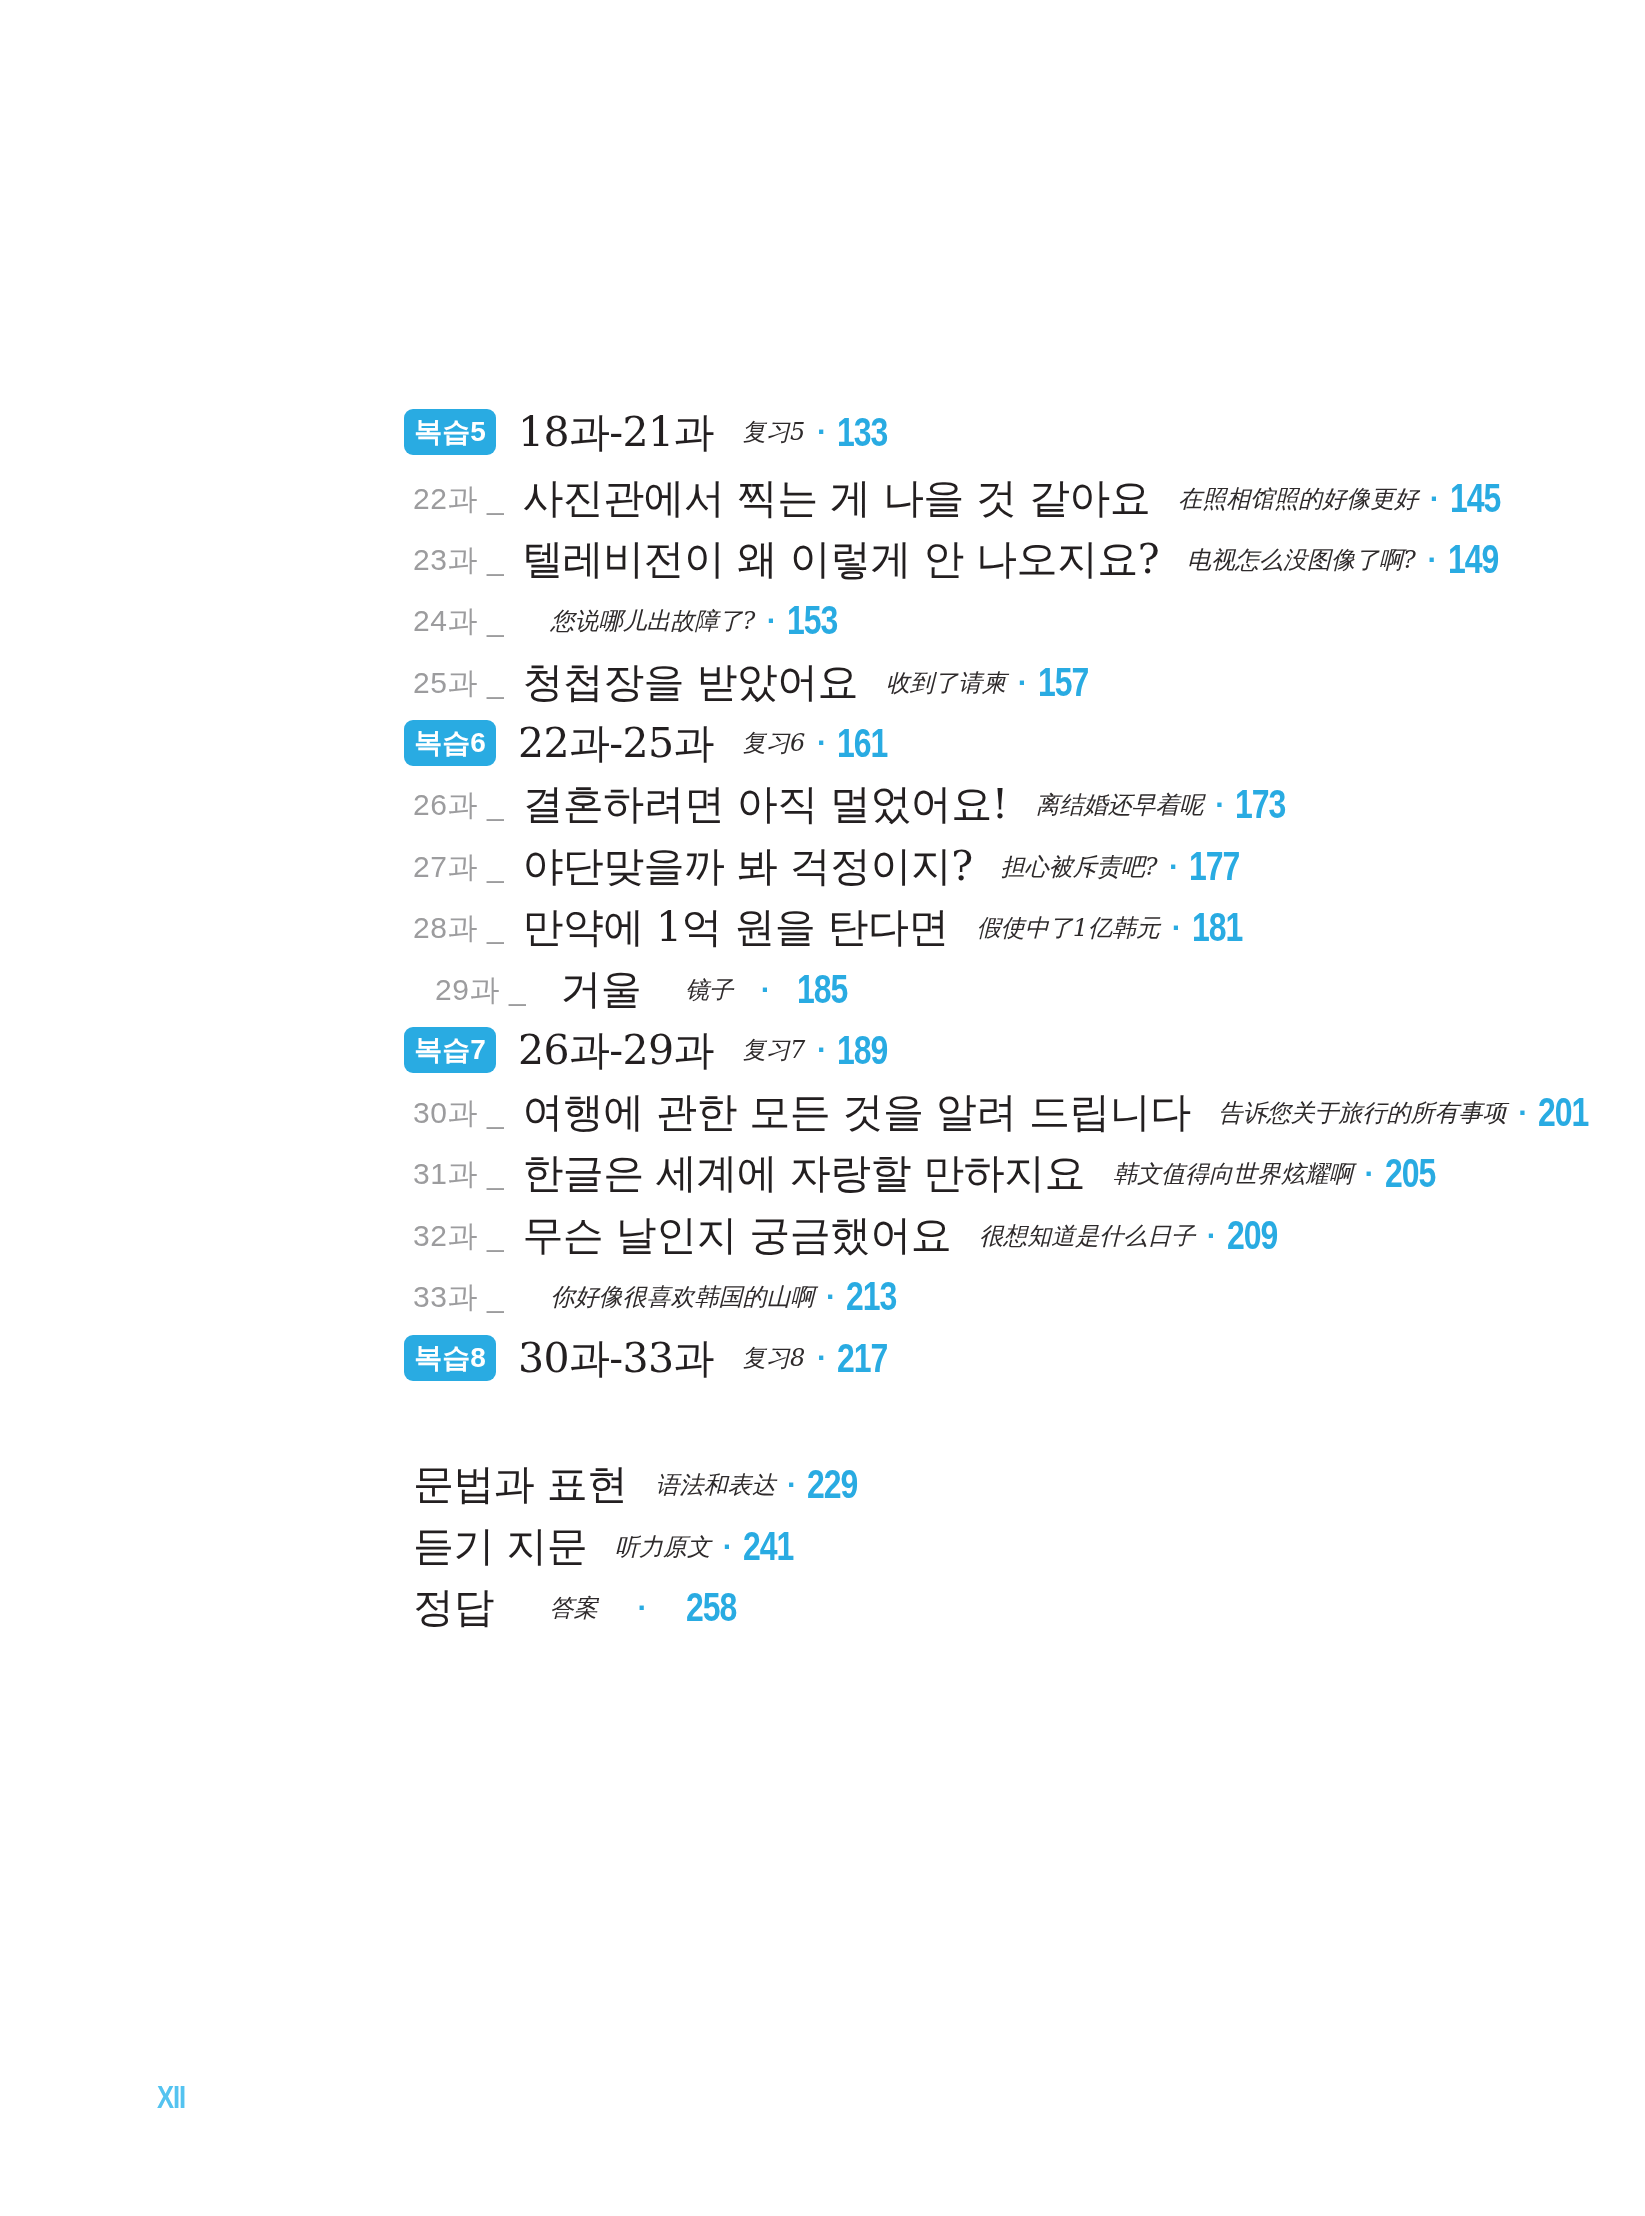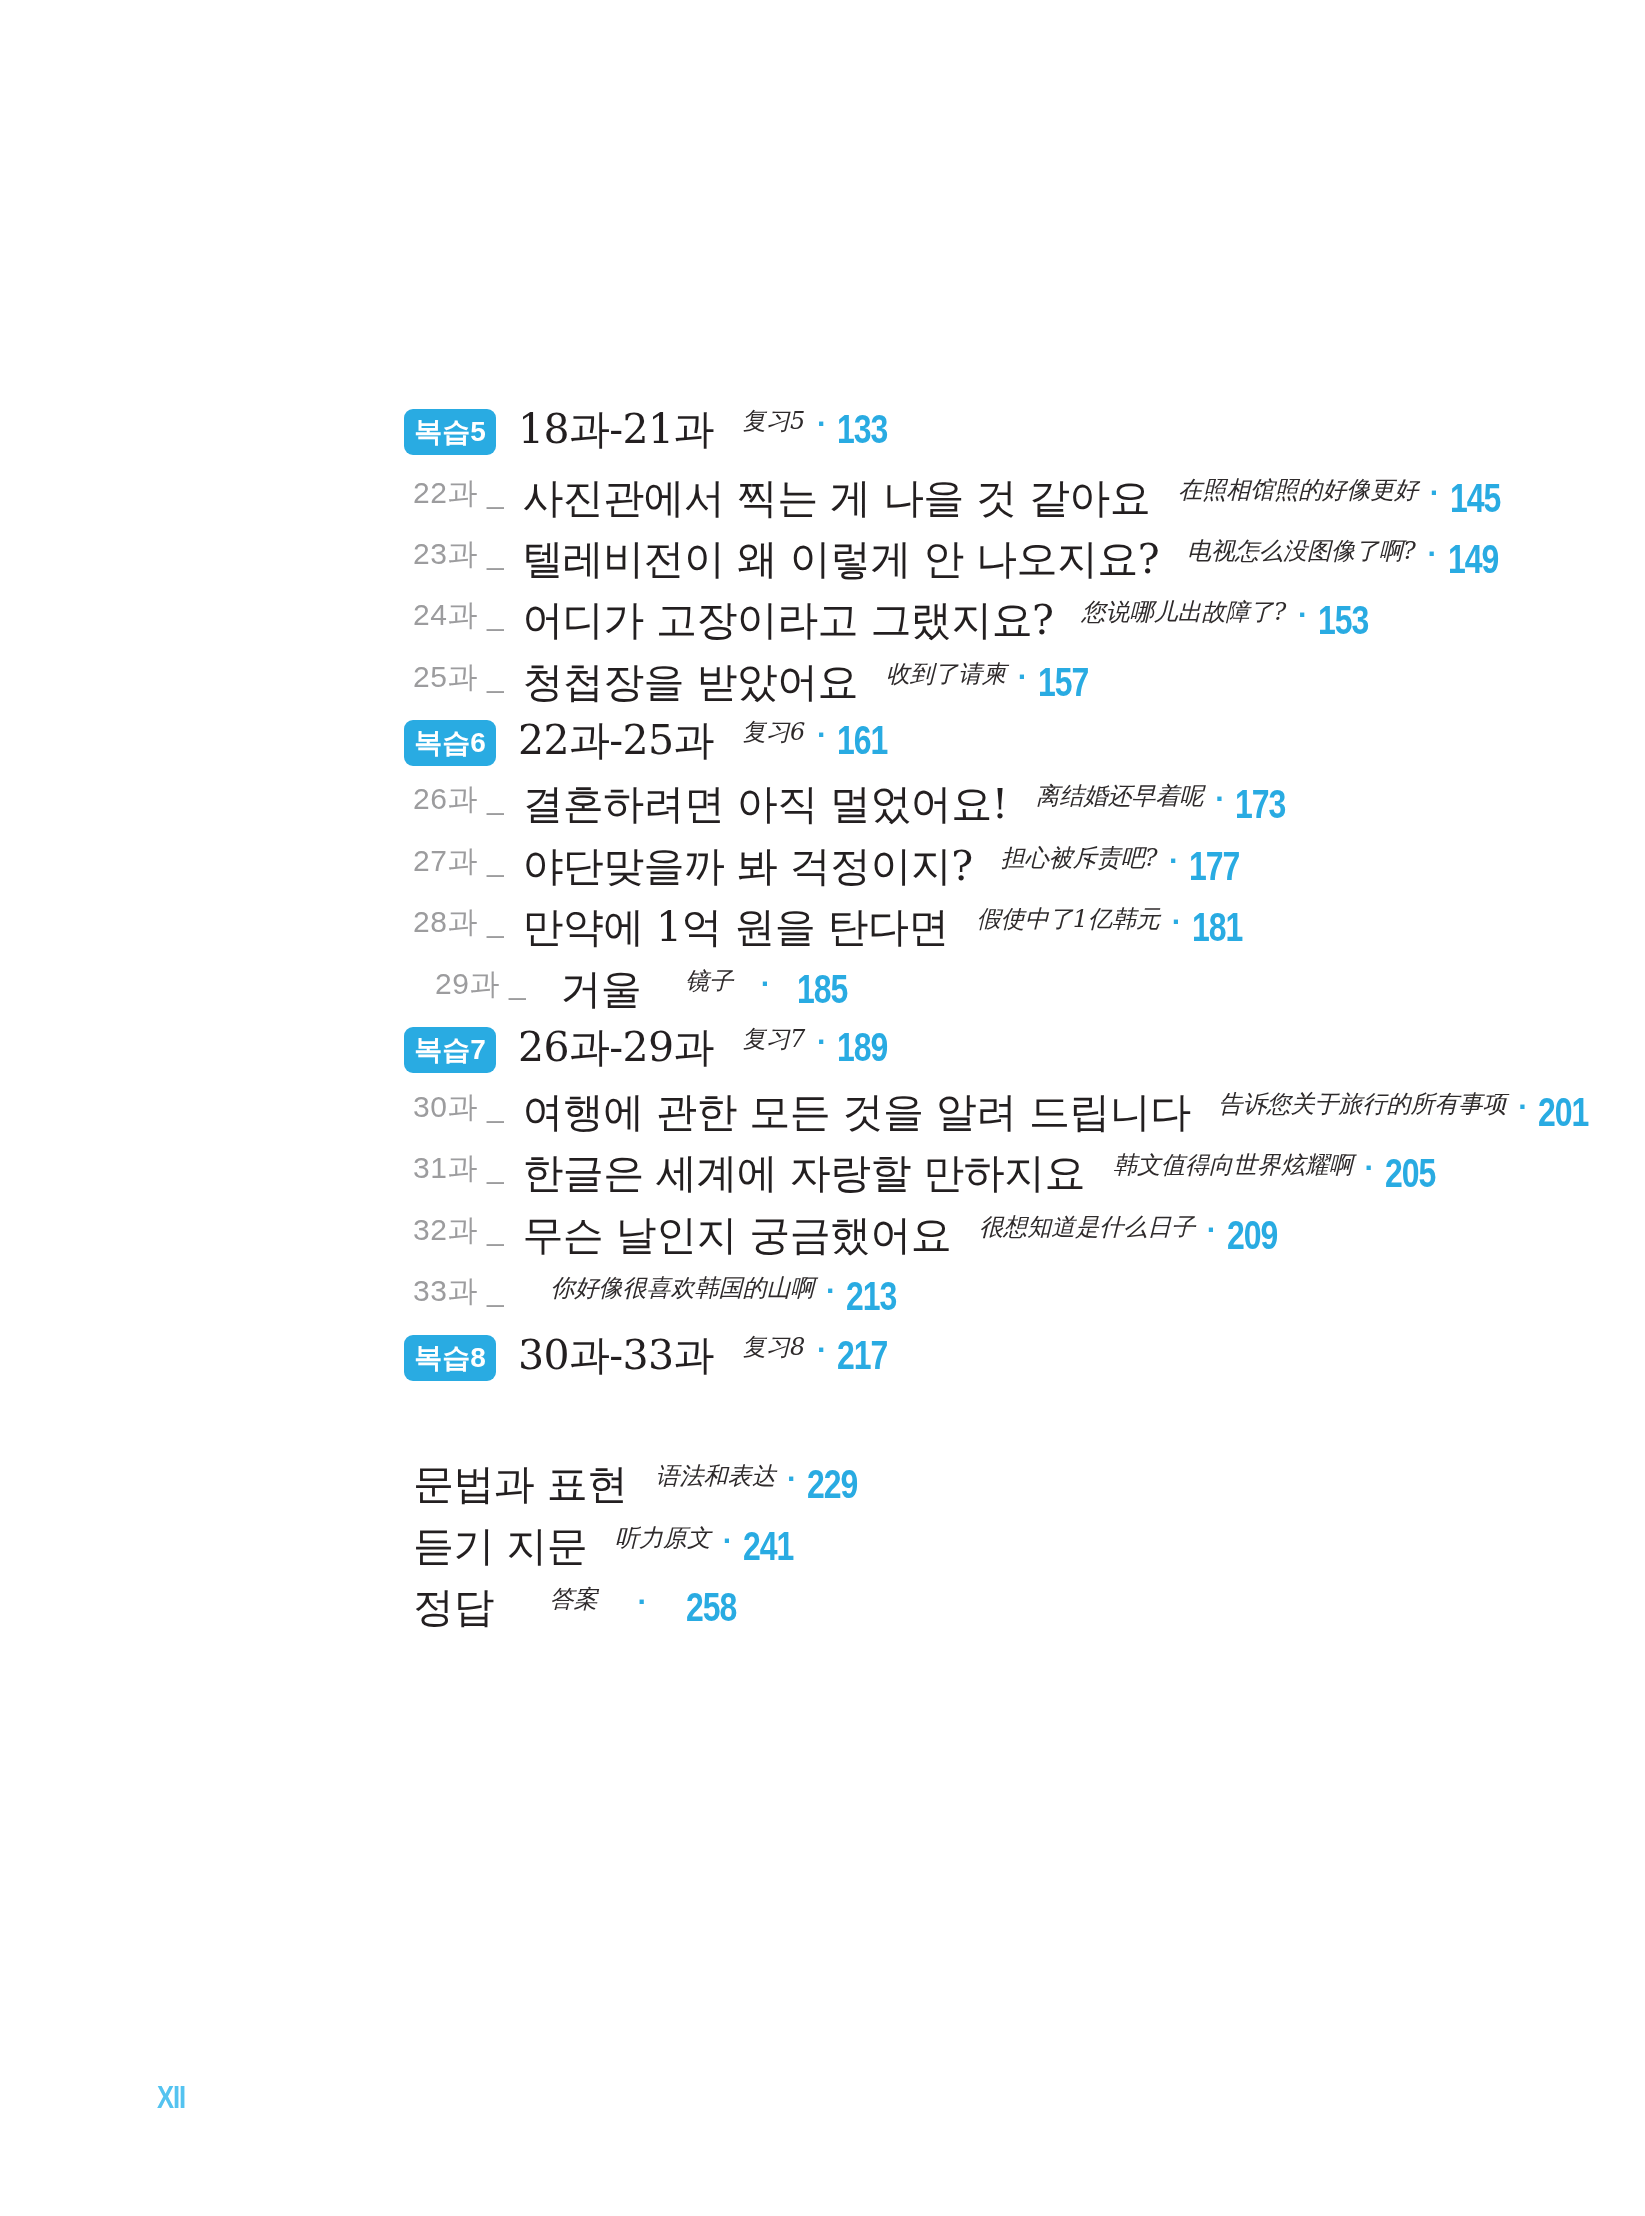--- a/index.html
+++ b/index.html
@@ -2,21 +2,21 @@
 <html style="--accent: #29abe2; --folio: #54c3f0; --lesson-gray: #9c9c9e; --text: #231f20;font-size:10.3px"><head>
 <meta charset="utf-8">
 <style>
   html,body{margin:0;padding:0;background:#ffffff;}
   body{
     width:1645px;height:2216px;position:relative;overflow:hidden;
     font-family:"Liberation Sans",sans-serif;
   }
   .page{position:absolute;inset:0;background:#ffffff;}
   .row{
-    position:absolute;display:flex;align-items:flex-start;white-space:nowrap;line-height:1;
+    position:absolute;display:flex;align-items:center;white-space:nowrap;line-height:1;
     transform:translateY(-50%);
   }
   .badge{
     align-self:center;display:flex;align-items:center;justify-content:center;
     width:92px;height:46px;border-radius:9px;background:var(--accent);
     color:#ffffff;font-size:28px;font-weight:700;letter-spacing:0;
     font-family:"Liberation Sans",sans-serif;margin-right:22px;
   }
   .prefix{
     color:var(--lesson-gray);font-size:30px;font-weight:400;letter-spacing:0.6px;
@@ -71,21 +71,20 @@
     <div class="row lesson" style="top: 559px; left: 413px;">
       <span class="prefix">23과 _</span>
       <span class="title">텔레비전이 왜 이렇게 안 나오지요?</span>
       <span class="caption">电视怎么没图像了啊?</span>
       <span class="dot">·</span>
       <span class="pageno">149</span>
     </div>
 
     <div class="row lesson" style="top: 620px; left: 413px;">
       <span class="prefix">24과 _</span>
-      <span class="title">어디가 고장이라고 그랬지요?</span>
       <span class="caption">您说哪儿出故障了?</span>
       <span class="dot">·</span>
       <span class="pageno">153</span>
     </div>
 
     <div class="row lesson" style="top: 682px; left: 413px;">
       <span class="prefix">25과 _</span>
       <span class="title">청첩장을 받았어요</span>
       <span class="caption">收到了请柬</span>
       <span class="dot">·</span>

